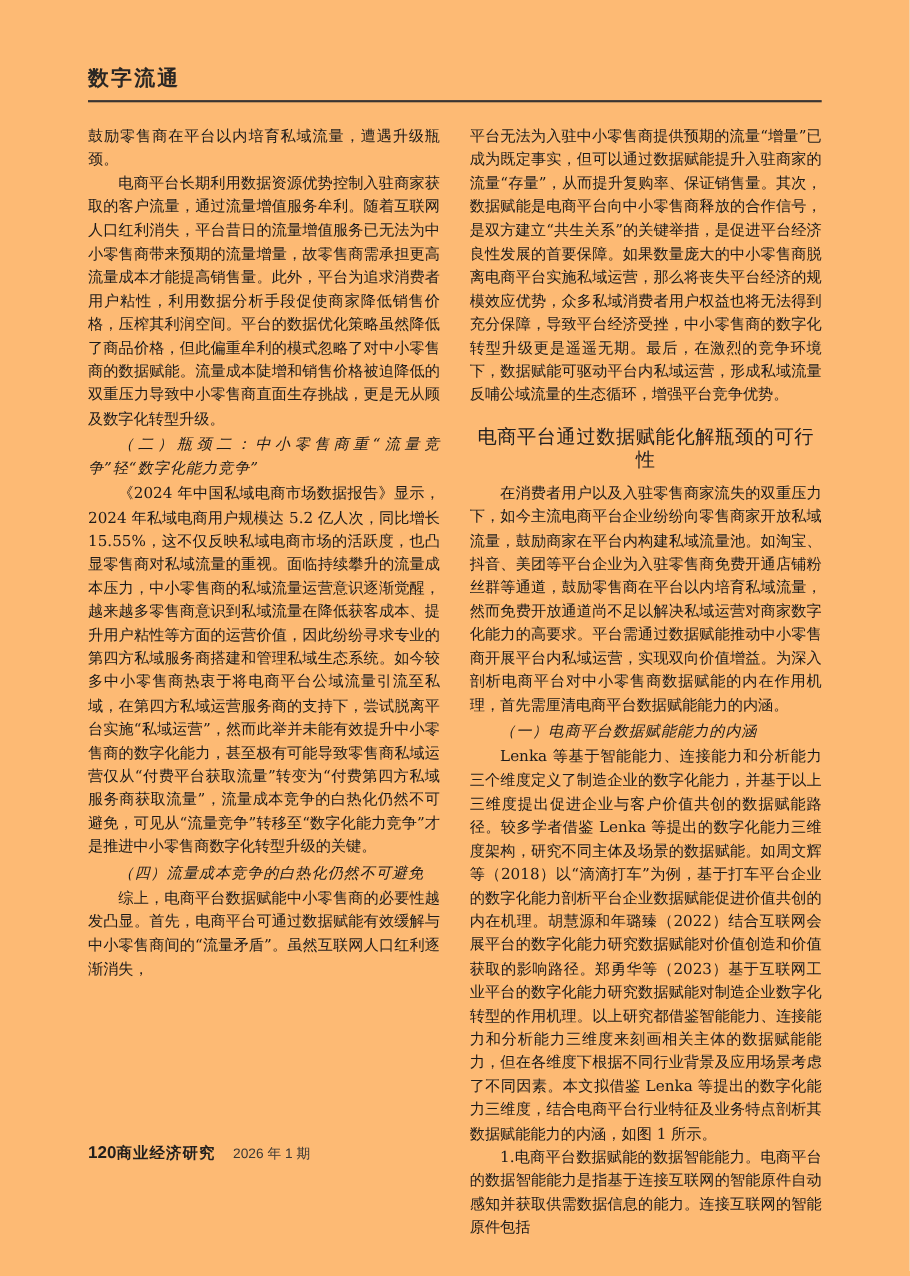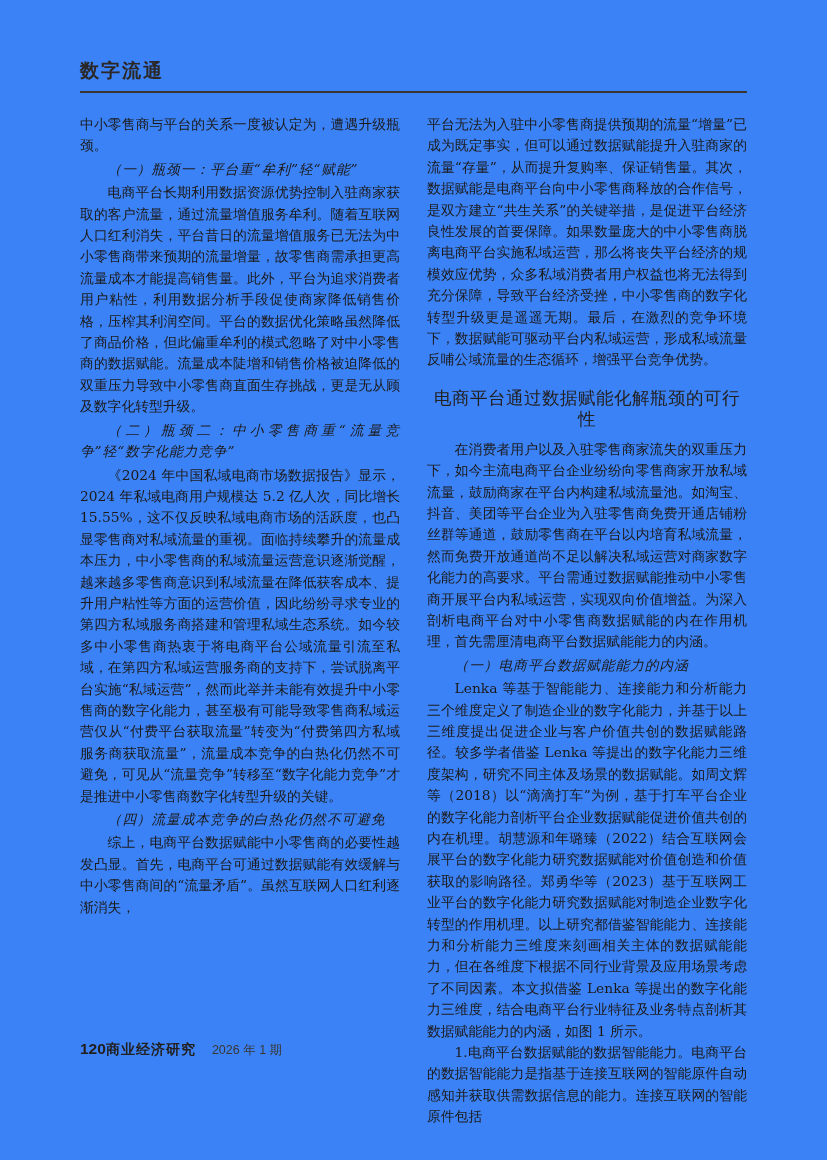--- a/index.html
+++ b/index.html
@@ -2,21 +2,21 @@
 <html><head>
 <meta charset="utf-8">
 <style>
   * { margin: 0; padding: 0; box-sizing: border-box; }
   html, body { background: #e8e8e8; }
   .page {
     position: relative;
     width: 827px;
     height: 1160px;
     margin: 0 auto;
-    background: #3b82f6;
+    background: #fdba74;
     overflow: hidden;
     font-family: "DejaVu Serif", serif;
     color: #1c1a19;
   }
   .page-header {
     position: absolute;
     top: 58px;
     left: 80px;
     width: 667px;
     border-bottom: 2px solid #3a3532;
@@ -99,22 +99,21 @@
 <body>
 
 <div class="page">
 
   <div class="page-header">
     <span class="section-label">数字流通</span>
   </div>
 
   <div class="columns">
     <div class="col" id="left-col">
-        <p class="blk continuation">中小零售商与平台的关系一度被认定为，遭遇升级瓶颈。</p>
-        <p class="blk subheading">（一）瓶颈一：平台重“牟利”轻“赋能”</p>
+        <p class="blk continuation">鼓励零售商在平台以内培育私域流量，遭遇升级瓶颈。</p>
         <p class="blk paragraph">电商平台长期利用数据资源优势控制入驻商家获取的客户流量，通过流量增值服务牟利。随着互联网人口红利消失，平台昔日的流量增值服务已无法为中小零售商带来预期的流量增量，故零售商需承担更高流量成本才能提高销售量。此外，平台为追求消费者用户粘性，利用数据分析手段促使商家降低销售价格，压榨其利润空间。平台的数据优化策略虽然降低了商品价格，但此偏重牟利的模式忽略了对中小零售商的数据赋能。流量成本陡增和销售价格被迫降低的双重压力导致中小零售商直面生存挑战，更是无从顾及数字化转型升级。</p>
         <p class="blk subheading">（二）瓶颈二：中小零售商重“流量竞争”轻“数字化能力竞争”</p>
         <p class="blk paragraph">《2024 年中国私域电商市场数据报告》显示，2024 年私域电商用户规模达 5.2 亿人次，同比增长 15.55%，这不仅反映私域电商市场的活跃度，也凸显零售商对私域流量的重视。面临持续攀升的流量成本压力，中小零售商的私域流量运营意识逐渐觉醒，越来越多零售商意识到私域流量在降低获客成本、提升用户粘性等方面的运营价值，因此纷纷寻求专业的第四方私域服务商搭建和管理私域生态系统。如今较多中小零售商热衷于将电商平台公域流量引流至私域，在第四方私域运营服务商的支持下，尝试脱离平台实施“私域运营”，然而此举并未能有效提升中小零售商的数字化能力，甚至极有可能导致零售商私域运营仅从“付费平台获取流量”转变为“付费第四方私域服务商获取流量”，流量成本竞争的白热化仍然不可避免，可见从“流量竞争”转移至“数字化能力竞争”才是推进中小零售商数字化转型升级的关键。</p>
         <p class="blk subheading">（四）流量成本竞争的白热化仍然不可避免</p>
         <p class="blk paragraph">综上，电商平台数据赋能中小零售商的必要性越发凸显。首先，电商平台可通过数据赋能有效缓解与中小零售商间的“流量矛盾”。虽然互联网人口红利逐渐消失，</p>
       </div>
     <div class="col" id="right-col">
         <p class="blk continuation">平台无法为入驻中小零售商提供预期的流量“增量”已成为既定事实，但可以通过数据赋能提升入驻商家的流量“存量”，从而提升复购率、保证销售量。其次，数据赋能是电商平台向中小零售商释放的合作信号，是双方建立“共生关系”的关键举措，是促进平台经济良性发展的首要保障。如果数量庞大的中小零售商脱离电商平台实施私域运营，那么将丧失平台经济的规模效应优势，众多私域消费者用户权益也将无法得到充分保障，导致平台经济受挫，中小零售商的数字化转型升级更是遥遥无期。最后，在激烈的竞争环境下，数据赋能可驱动平台内私域运营，形成私域流量反哺公域流量的生态循环，增强平台竞争优势。</p>
         <p class="blk section-heading">电商平台通过数据赋能化解瓶颈的可行性</p>
         <p class="blk paragraph">在消费者用户以及入驻零售商家流失的双重压力下，如今主流电商平台企业纷纷向零售商家开放私域流量，鼓励商家在平台内构建私域流量池。如淘宝、抖音、美团等平台企业为入驻零售商免费开通店铺粉丝群等通道，鼓励零售商在平台以内培育私域流量，然而免费开放通道尚不足以解决私域运营对商家数字化能力的高要求。平台需通过数据赋能推动中小零售商开展平台内私域运营，实现双向价值增益。为深入剖析电商平台对中小零售商数据赋能的内在作用机理，首先需厘清电商平台数据赋能能力的内涵。</p>

